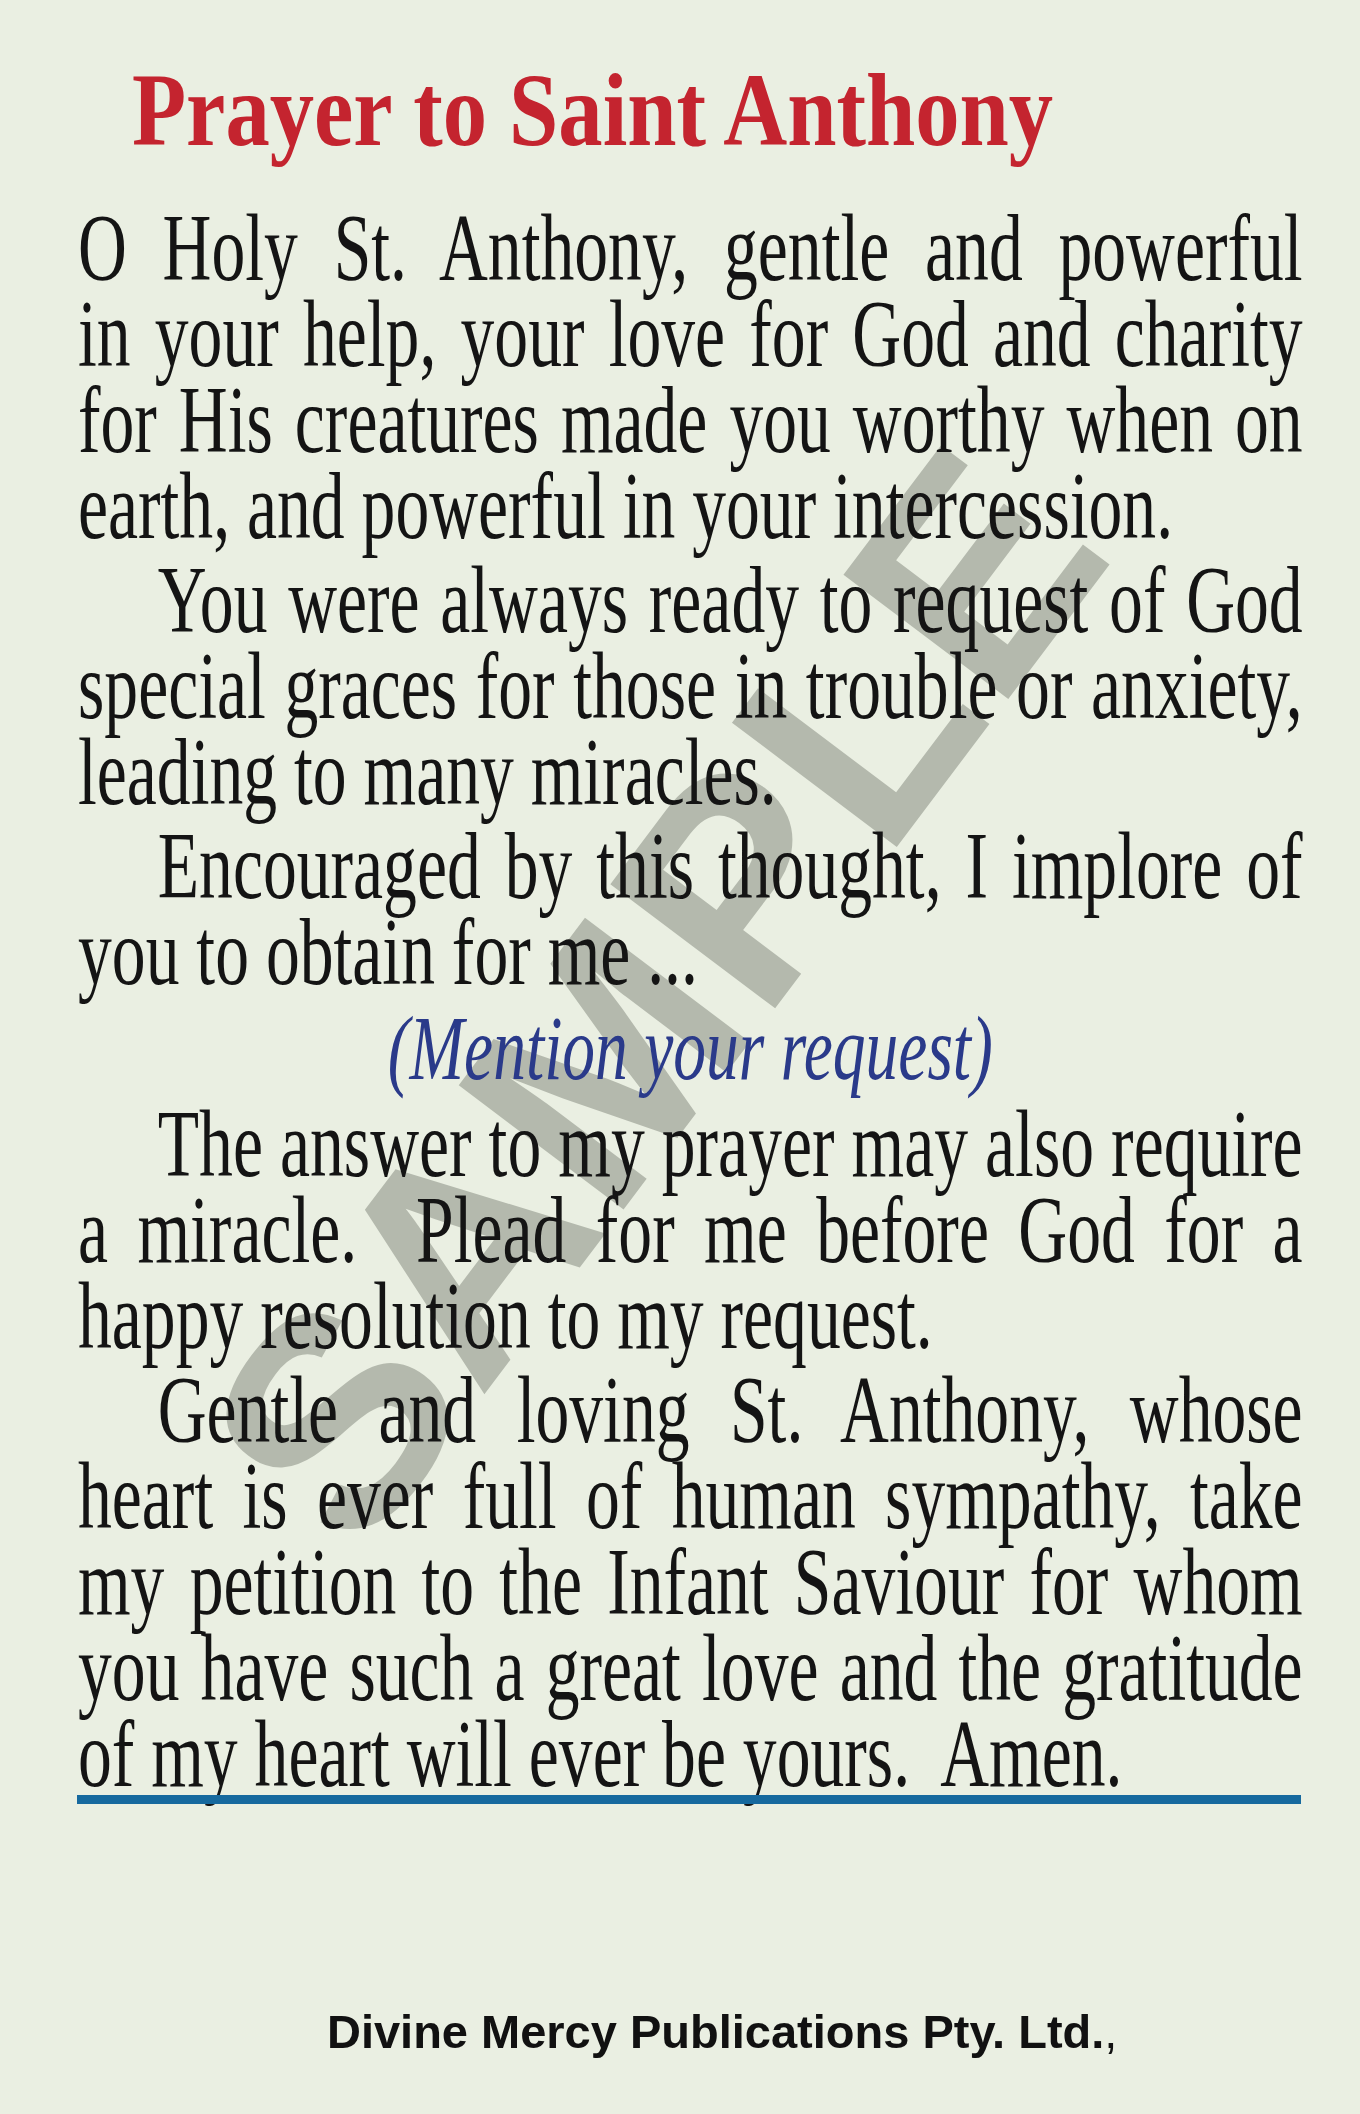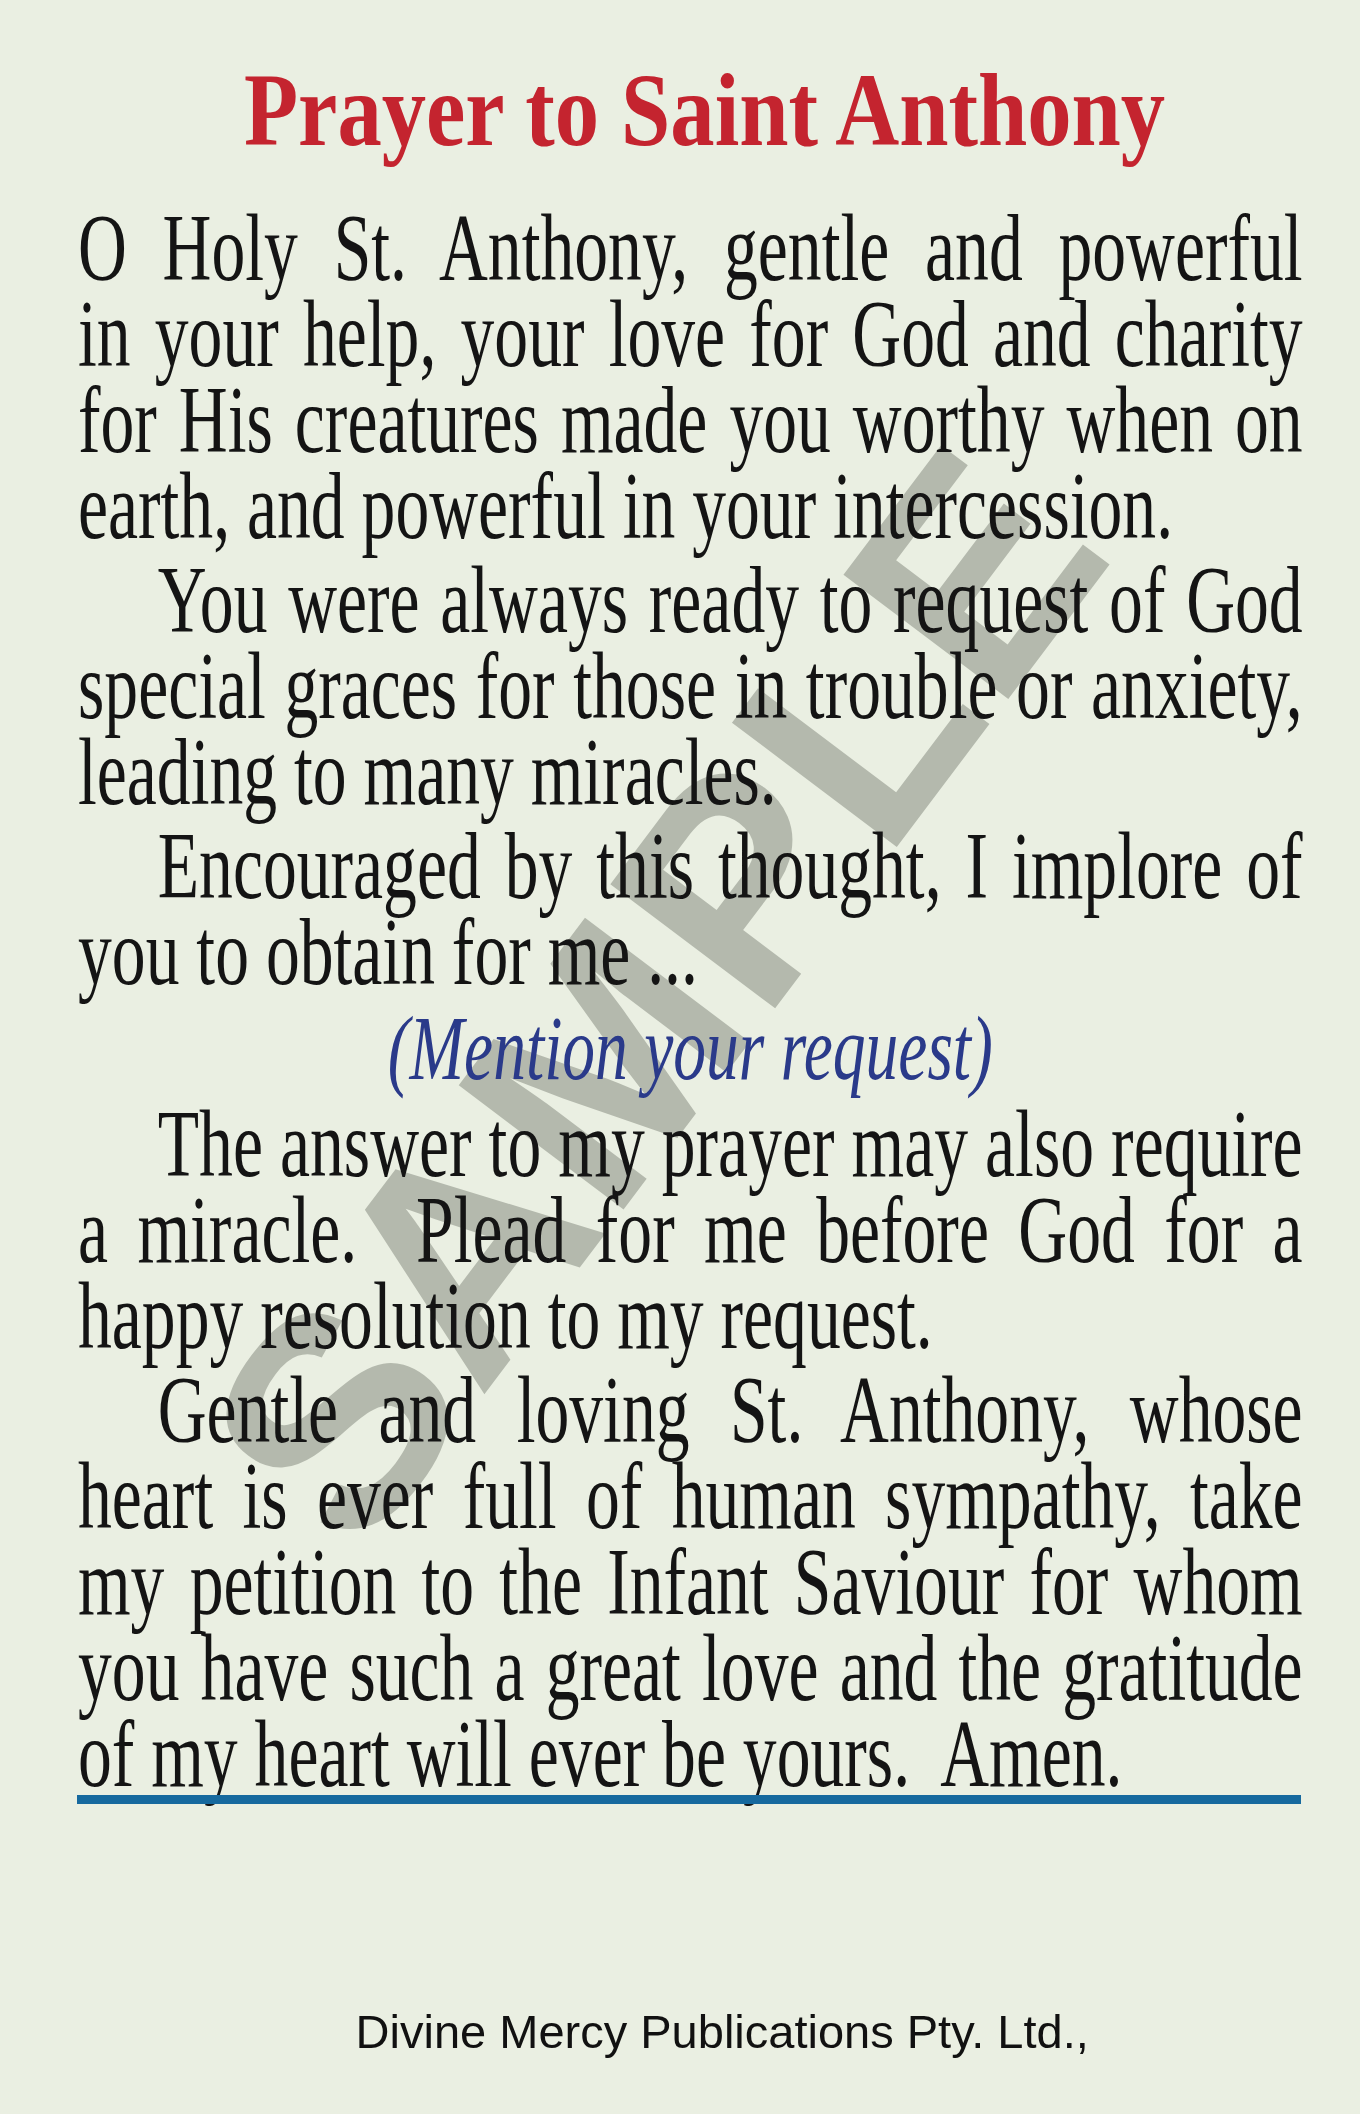--- a/index.html
+++ b/index.html
@@ -17,21 +17,21 @@
   
   .watermark{
     position:absolute; left:655px; top:995px; z-index:0;
     transform:translate(-50%,-50%) rotate(-53deg);
     font-family:"Liberation Sans", sans-serif; font-weight:bold;
     font-size:300px; line-height:1; letter-spacing:2px;
     color:var(--watermark-gray); white-space:nowrap; user-select:none;
   }
   .content{position:relative; z-index:1;}
   
-  .title-row{display:flex; justify-content:center; margin:58px 0 0 4px;padding-left:45px;}
+  .title-row{display:flex; justify-content:flex-start; margin:58px 0 0 12px;padding-left:45px;}
   .page-title{
     margin:0; font-size:103px; line-height:105px; font-weight:bold;
     color:var(--title-red); white-space:nowrap;
     transform:scaleX(0.86);
   }
   
   .body-area{margin:42px 0 0 78px; width:1225px;}
   .body-scale{
     width:1720px; transform:scaleX(0.712); transform-origin:0 0;
     font-size:95px; line-height:86px;
@@ -53,21 +53,21 @@
     position:absolute; left:77px; top:1795px; width:1224px; height:9px;
     background:var(--rule-blue); z-index:1;
   }
   .footer{
     position:absolute; left:0; right:0; top:1846px; z-index:1;
     font-family:"Liberation Sans", sans-serif; font-size:44px;
     line-height:53px; text-align:center; color:#111;
     white-space:pre-wrap;
   }
   .pub-line{font-size:47px;}
-  .pub-bold{font-weight:normal;margin-left:6px;}
+  .pub-bold{font-weight:bold;margin-left:6px;}
 </style>
 </head>
 <body>
 
 <div class="card">
 
   <div class="watermark">SAMPLE</div>
 
   <div class="content">
     <div class="title-row">

